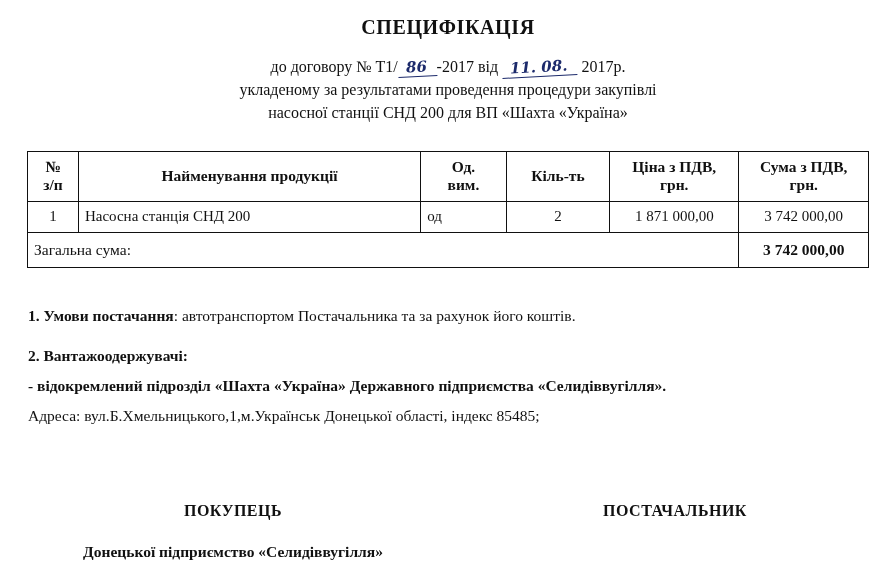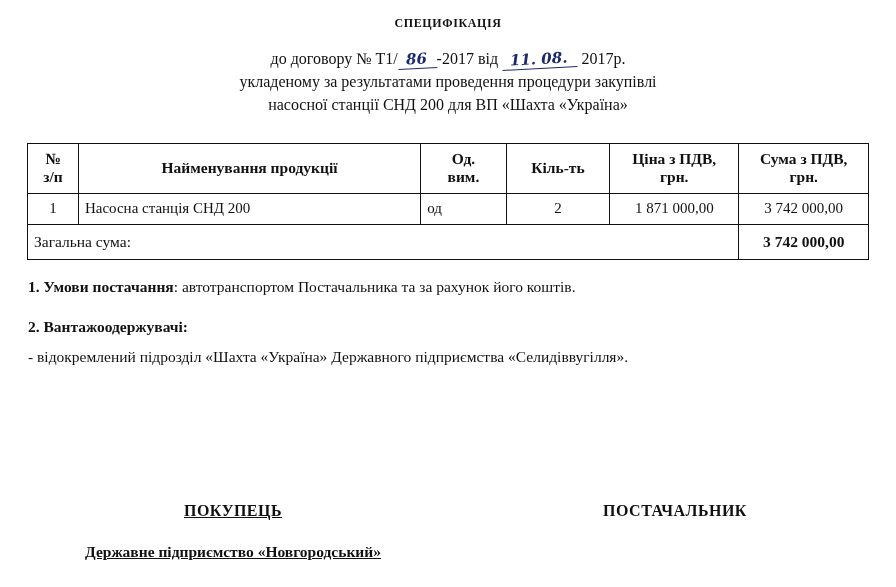--- a/index.html
+++ b/index.html
@@ -18,21 +18,21 @@
   .page {
     position: relative;
     width: 896px;
     height: 587px;
     padding: 0;
     box-sizing: border-box;
   }
   .doc-title {
     text-align: center;
     font-weight: bold;
-    font-size: 12px;
+    font-size: 20px;
     letter-spacing: 0.6px;
     margin-top: 16px;
   }
   .subtitle-block {
     text-align: center;
     margin-top: 16px;
     font-size: 16px;
     line-height: 1.45;
   }
   .subtitle-line {
@@ -81,42 +81,42 @@
     font-size: 15.5px;
     padding-left: 10px;
     height: 28px;
   }
   .total-value {
     font-weight: bold;
     text-align: center;
     font-size: 15.5px;
   }
   .terms {
-    margin: 15px 0 0 28px;
+    margin: 36px 0 0 28px;
     font-size: 15.5px;
     line-height: 1.55;
   }
   .terms p { margin: 0 0 6px 0; }
   .b { font-weight: bold; }
   .term-gap { height: 10px; }
-  .consignee-line { margin-left: 0; }
+  .consignee-line { margin-left: 0; font-weight: bold; }
   .consignee-addr { margin-left: 12px; }
   .signature-row {
     position: absolute;
     left: 0;
     top: 486px;
     width: 896px;
     display: flex;
   }
   .sig-col {
     flex: 1;
     text-align: center;
     font-size: 15.5px;
   }
-  .sig-col.left { padding-left: 12px; text-decoration: underline; }
+  .sig-col.left { padding-left: 12px; }
   .sig-heading {
     font-weight: bold;
     letter-spacing: 0.5px;
     font-size: 16px;
   }
   .sig-name {
     font-weight: bold;
     margin-top: 22px;
     line-height: 1.35;
   }
@@ -180,26 +180,27 @@
 
   <div class="terms">
     <p>
       <span class="b">1. Умови постачання</span><span>: автотранспортом Постачальника та за рахунок його коштів.</span>
     </p>
     <div class="term-gap"></div>
     <p>
       <span class="b">2. Вантажоодержувачі</span><span class="b">:</span>
     </p>
     <p class="consignee-line">- відокремлений підрозділ «Шахта «Україна» Державного підприємства «Селидіввугілля».</p>
+    <p class="consignee-addr">Адреса: вул.Б.Хмельницького,1,м.Українськ Донецької області, індекс 85485;</p>
   </div>
 
   <div class="signature-row">
     <div class="sig-col left">
       <div class="sig-heading">ПОКУПЕЦЬ</div>
-      <div class="sig-name">Державне підприємство «Новгородський»</div>
+      <div class="sig-name">Донецької підприємство «Селидіввугілля»</div>
     </div>
     <div class="sig-col">
       <div class="sig-heading">ПОСТАЧАЛЬНИК</div>
       <div class="sig-name">
       </div>
     </div>
   </div>
 
 </div>
 

